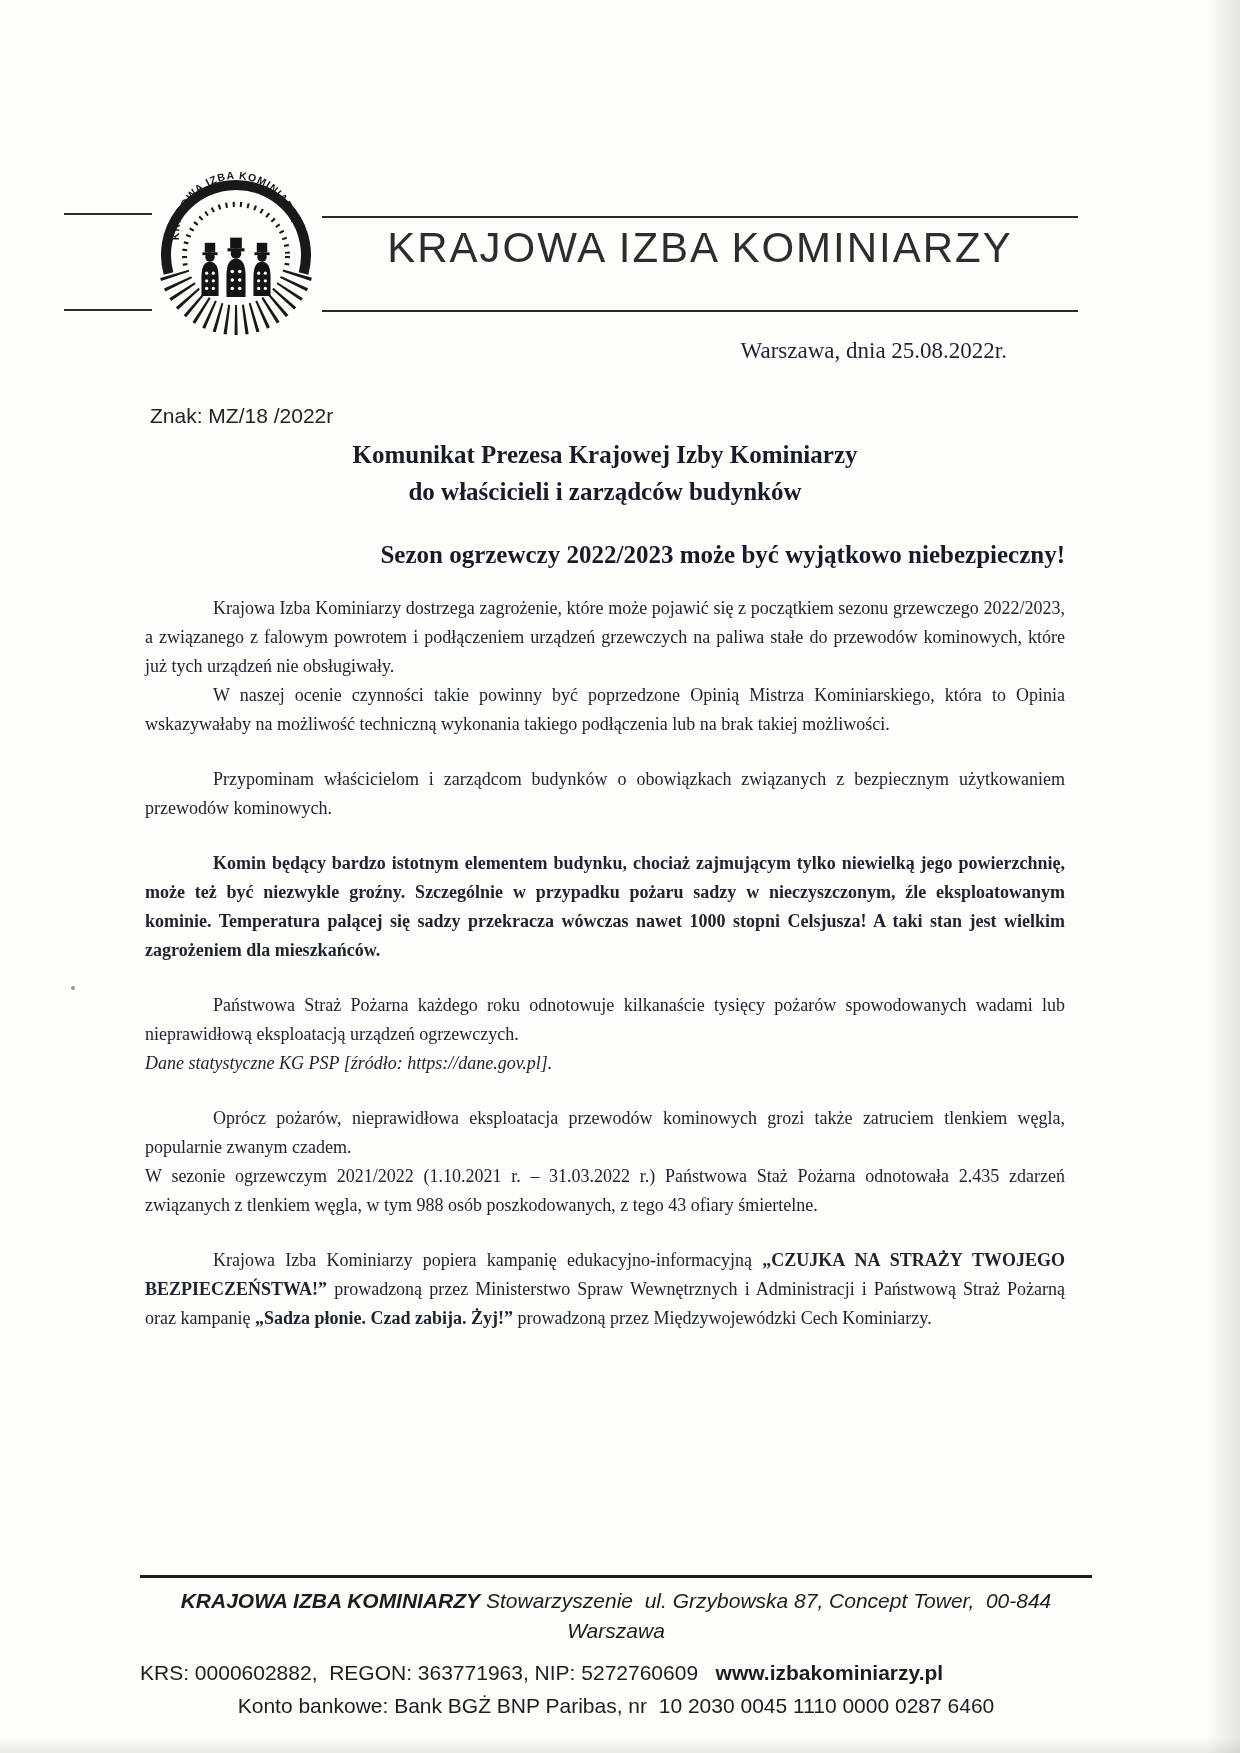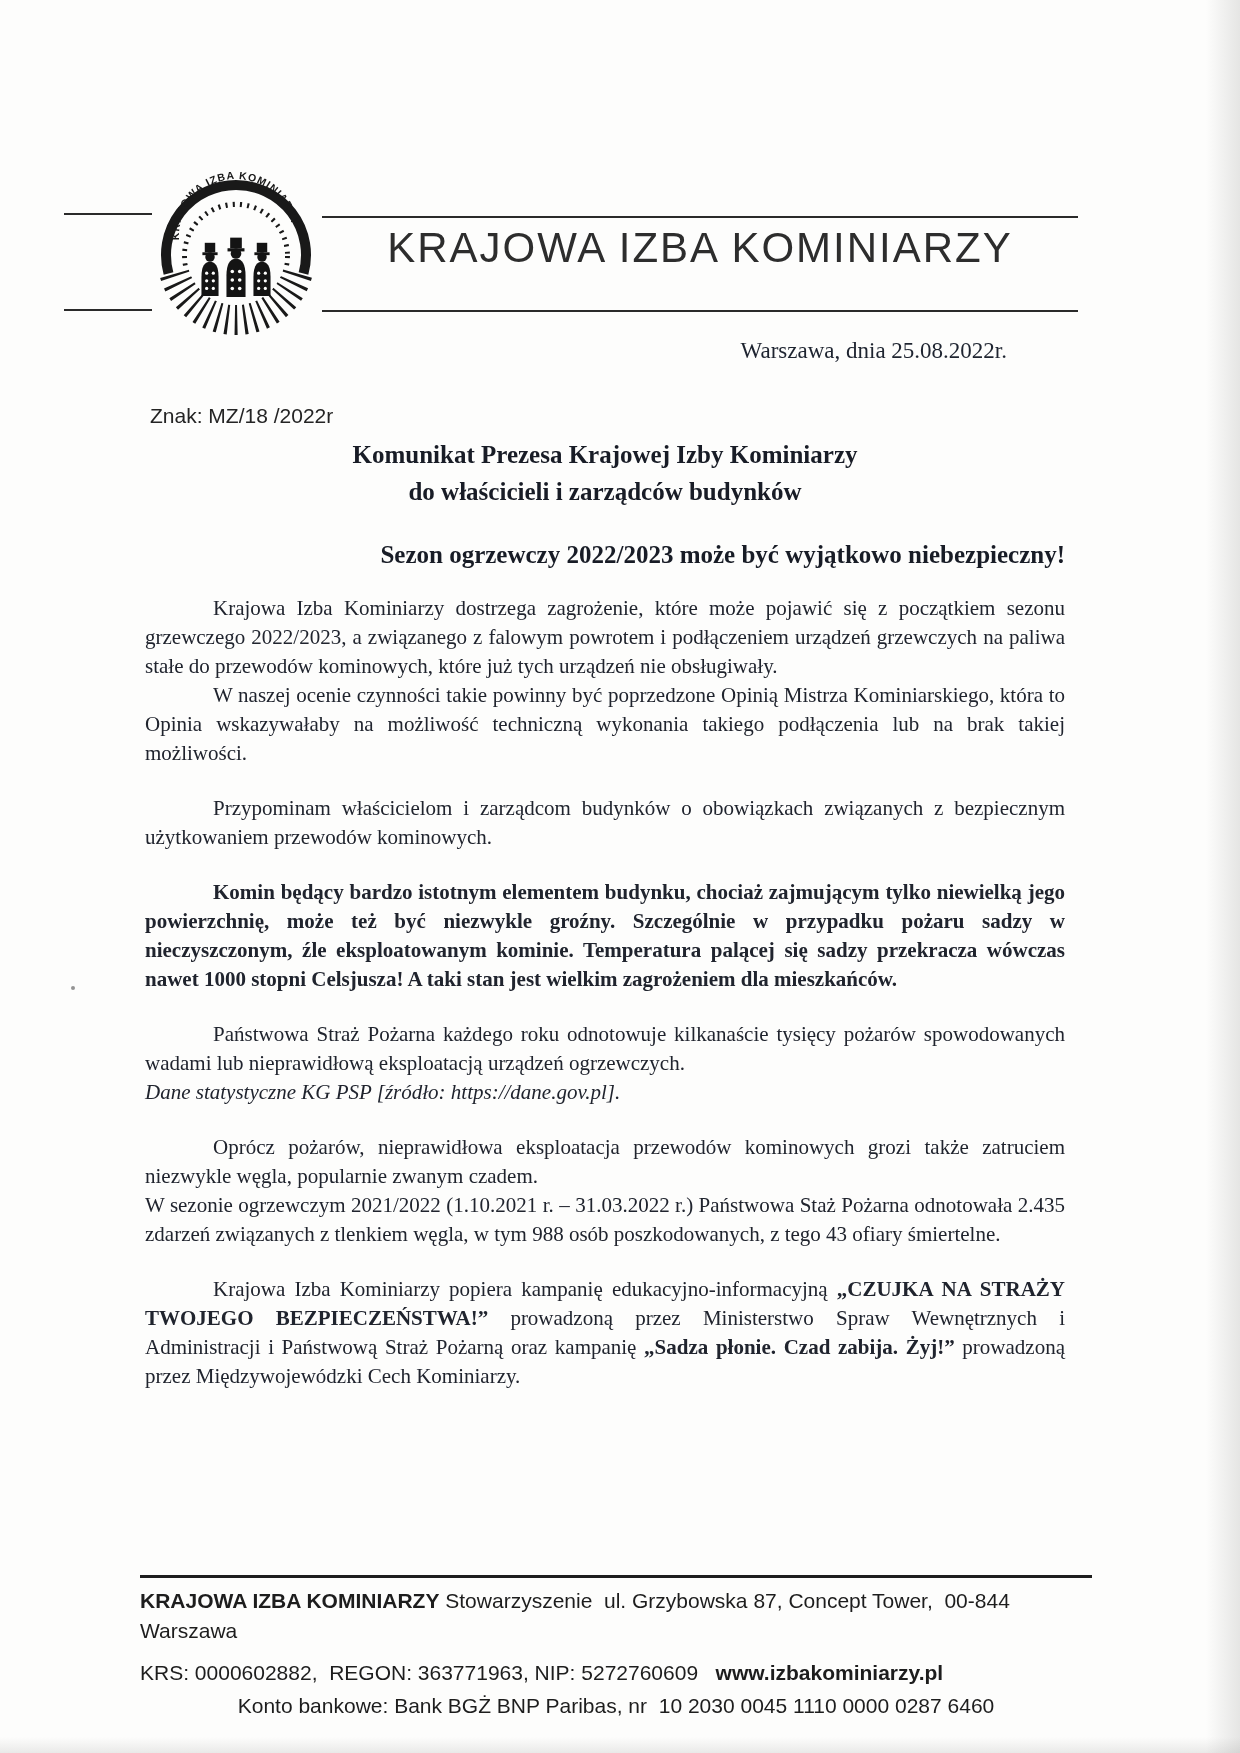--- a/index.html
+++ b/index.html
@@ -47,35 +47,35 @@
     position:absolute;left:145px;top:436px;width:920px;
     text-align:center;font-weight:bold;font-size:25px;line-height:37px;color:#181c26;
   }
   .letter-subtitle{
     position:absolute;left:145px;top:541px;width:920px;
     text-align:right;font-weight:bold;font-size:25px;color:#181c26;
   }
   
   .letter-body{
     position:absolute;left:145px;top:594px;width:920px;
-    font-size:21px;line-height:29px;text-align:justify;color:#20242e;
+    font-size:18px;line-height:29px;text-align:justify;color:#20242e;
   }
   .letter-body p{margin:0;}
   .ind{text-indent:68px;}
   .gap{margin-bottom:26px !important;}
   .bold{font-weight:bold;}
   .italic{font-style:italic;}
   
   .footer{
     position:absolute;left:140px;top:1575px;width:952px;
     font-family:"Liberation Sans", sans-serif;
     font-size:21px;color:#1d1d1d;
   }
   .footer-rule{height:3px;background:#1e1e1e;margin-bottom:8px;}
-  .footer-line1{text-align:left;line-height:30px;}
+  .footer-line1{text-align:center;line-height:30px;font-style:italic;}
   .footer-line2{text-align:left;line-height:30px;margin-top:12px;}
   .footer-line3{text-align:center;line-height:30px;margin-top:3px;}
 </style>
 </head>
 <body>
 
 <div class="page">
 
   <div class="scan-right"></div>
   <div class="scan-bottom"></div>
@@ -165,21 +165,21 @@
 
   <div class="letter-subtitle">Sezon ogrzewczy 2022/2023 może być wyjątkowo niebezpieczny!</div>
 
   <div class="letter-body">
     <p class="ind">Krajowa Izba Kominiarzy dostrzega zagrożenie, które może pojawić się z początkiem sezonu grzewczego 2022/2023, a związanego z falowym powrotem i podłączeniem urządzeń grzewczych na paliwa stałe do przewodów kominowych, które już tych urządzeń nie obsługiwały.</p>
     <p class="ind gap">W naszej ocenie czynności takie powinny być poprzedzone Opinią Mistrza Kominiarskiego, która to Opinia wskazywałaby na możliwość techniczną wykonania takiego podłączenia lub na brak takiej możliwości.</p>
     <p class="ind gap">Przypominam właścicielom i zarządcom budynków o obowiązkach związanych z bezpiecznym użytkowaniem przewodów kominowych.</p>
     <p class="ind bold gap">Komin będący bardzo istotnym elementem budynku, chociaż zajmującym tylko niewielką jego powierzchnię, może też być niezwykle groźny. Szczególnie w przypadku pożaru sadzy w nieczyszczonym, źle eksploatowanym kominie. Temperatura palącej się sadzy przekracza wówczas nawet 1000 stopni Celsjusza! A taki stan jest wielkim zagrożeniem dla mieszkańców.</p>
     <p class="ind">Państwowa Straż Pożarna każdego roku odnotowuje kilkanaście tysięcy pożarów spowodowanych wadami lub nieprawidłową eksploatacją urządzeń ogrzewczych.</p>
     <p class="italic gap">Dane statystyczne KG PSP [źródło: https://dane.gov.pl].</p>
-    <p class="ind">Oprócz pożarów, nieprawidłowa eksploatacja przewodów kominowych grozi także zatruciem niezwykle węgla, popularnie zwanym czadem.</p>
+    <p class="ind">Oprócz pożarów, nieprawidłowa eksploatacja przewodów kominowych grozi także zatruciem tlenkiem węgla, popularnie zwanym czadem.</p>
     <p class="gap">W sezonie ogrzewczym 2021/2022 (1.10.2021 r. – 31.03.2022 r.) Państwowa Staż Pożarna odnotowała 2.435 zdarzeń związanych z tlenkiem węgla, w tym 988 osób poszkodowanych, z tego 43 ofiary śmiertelne.</p>
     <p class="ind">
       <span>Krajowa Izba Kominiarzy popiera kampanię edukacyjno-informacyjną </span><span class="bold">„CZUJKA NA STRAŻY TWOJEGO BEZPIECZEŃSTWA!”</span><span> prowadzoną przez Ministerstwo Spraw Wewnętrznych i Administracji i Państwową Straż Pożarną oraz kampanię </span><span class="bold">„Sadza płonie. Czad zabija. Żyj!”</span><span> prowadzoną przez Międzywojewódzki Cech Kominiarzy.</span>
     </p>
   </div>
 
   <div class="footer">
     <div class="footer-rule"></div>
     <div class="footer-line1">
       <span class="bold">KRAJOWA IZBA KOMINIARZY</span><span> Stowarzyszenie&nbsp; ul. Grzybowska 87, Concept Tower,&nbsp; 00-844 Warszawa</span>

